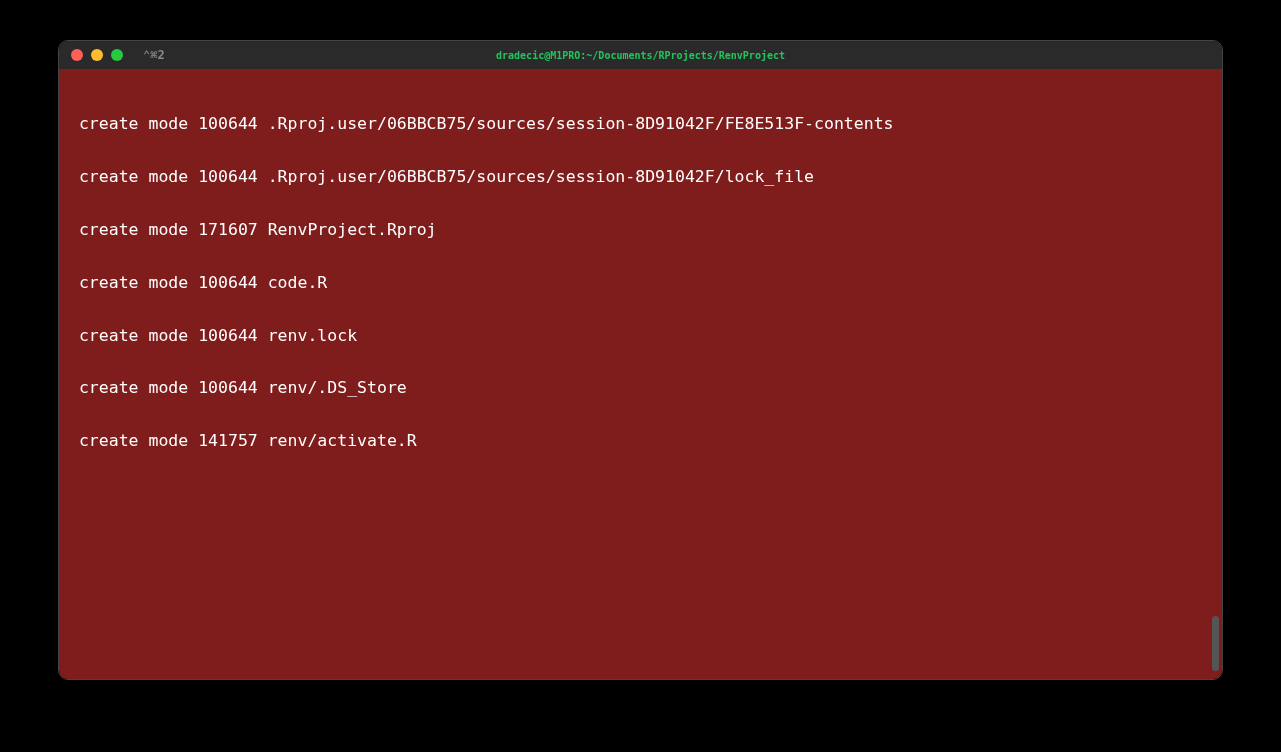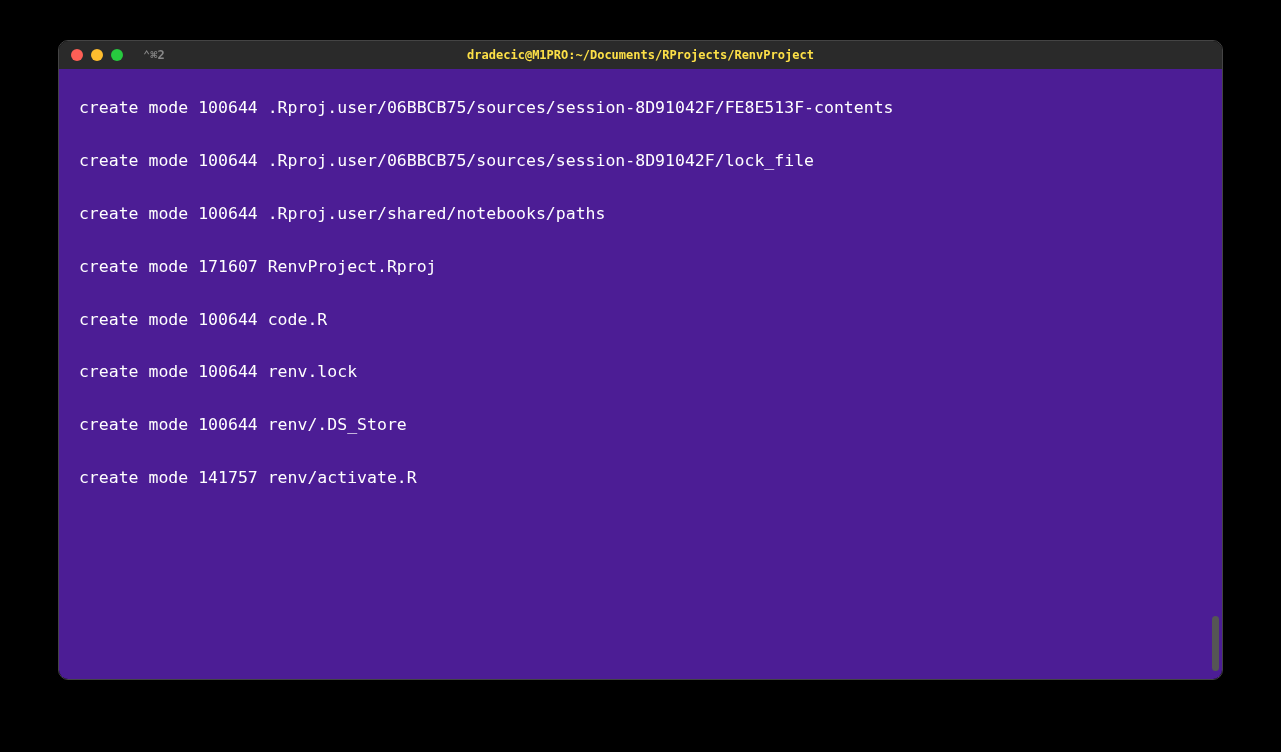--- a/index.html
+++ b/index.html
@@ -47,30 +47,30 @@
     .tab-label {
       margin-left: 20px;
       color: #888;
       font-size: 12px;
       font-weight: bold;
     }
     .title-text {
       position: absolute;
       left: 50%;
       transform: translateX(-50%);
-      color: #fde047;
-      font-size: 12px;
+      color: #22c55e;
+      font-size: 10px;
       font-weight: bold;
     }
     .terminal-body {
-      background: #4c1d95;
+      background: #7f1d1d;
       color: #fff;
       font-size: 16.5px;
       line-height: 1.6;
-      padding: 0 10px;
+      padding: 16px 10px;
       font-family: "Menlo", "Monaco", "Consolas", monospace;
       white-space: pre;
       height: calc(100% - 28px);
       overflow: hidden;
     }
     .line { white-space: pre; }
     .arrow { color: #27c93f; }
     .project { color: #00d7d7; font-weight: bold; }
     .git-label { color: #5c9eff; font-weight: bold; }
     .paren { color: #5c9eff; font-weight: bold; }
@@ -94,21 +94,20 @@
       <div class="traffic-light close-light"></div>
       <div class="traffic-light minimize-light"></div>
       <div class="traffic-light maximize-light"></div>
     </div>
     <span class="tab-label">⌃⌘2</span>
     <span class="title-text">dradecic@M1PRO:~/Documents/RProjects/RenvProject</span>
   </div>
   <div class="terminal-body">
 <div class="line"> create mode 100644 .Rproj.user/06BBCB75/sources/session-8D91042F/FE8E513F-contents</div>
 <div class="line"> create mode 100644 .Rproj.user/06BBCB75/sources/session-8D91042F/lock_file</div>
-<div class="line"> create mode 100644 .Rproj.user/shared/notebooks/paths</div>
 <div class="line"> create mode 171607 RenvProject.Rproj</div>
 <div class="line"> create mode 100644 code.R</div>
 <div class="line"> create mode 100644 renv.lock</div>
 <div class="line"> create mode 100644 renv/.DS_Store</div>
 <div class="line"> create mode 141757 renv/activate.R</div>
 
 
 
 
 

